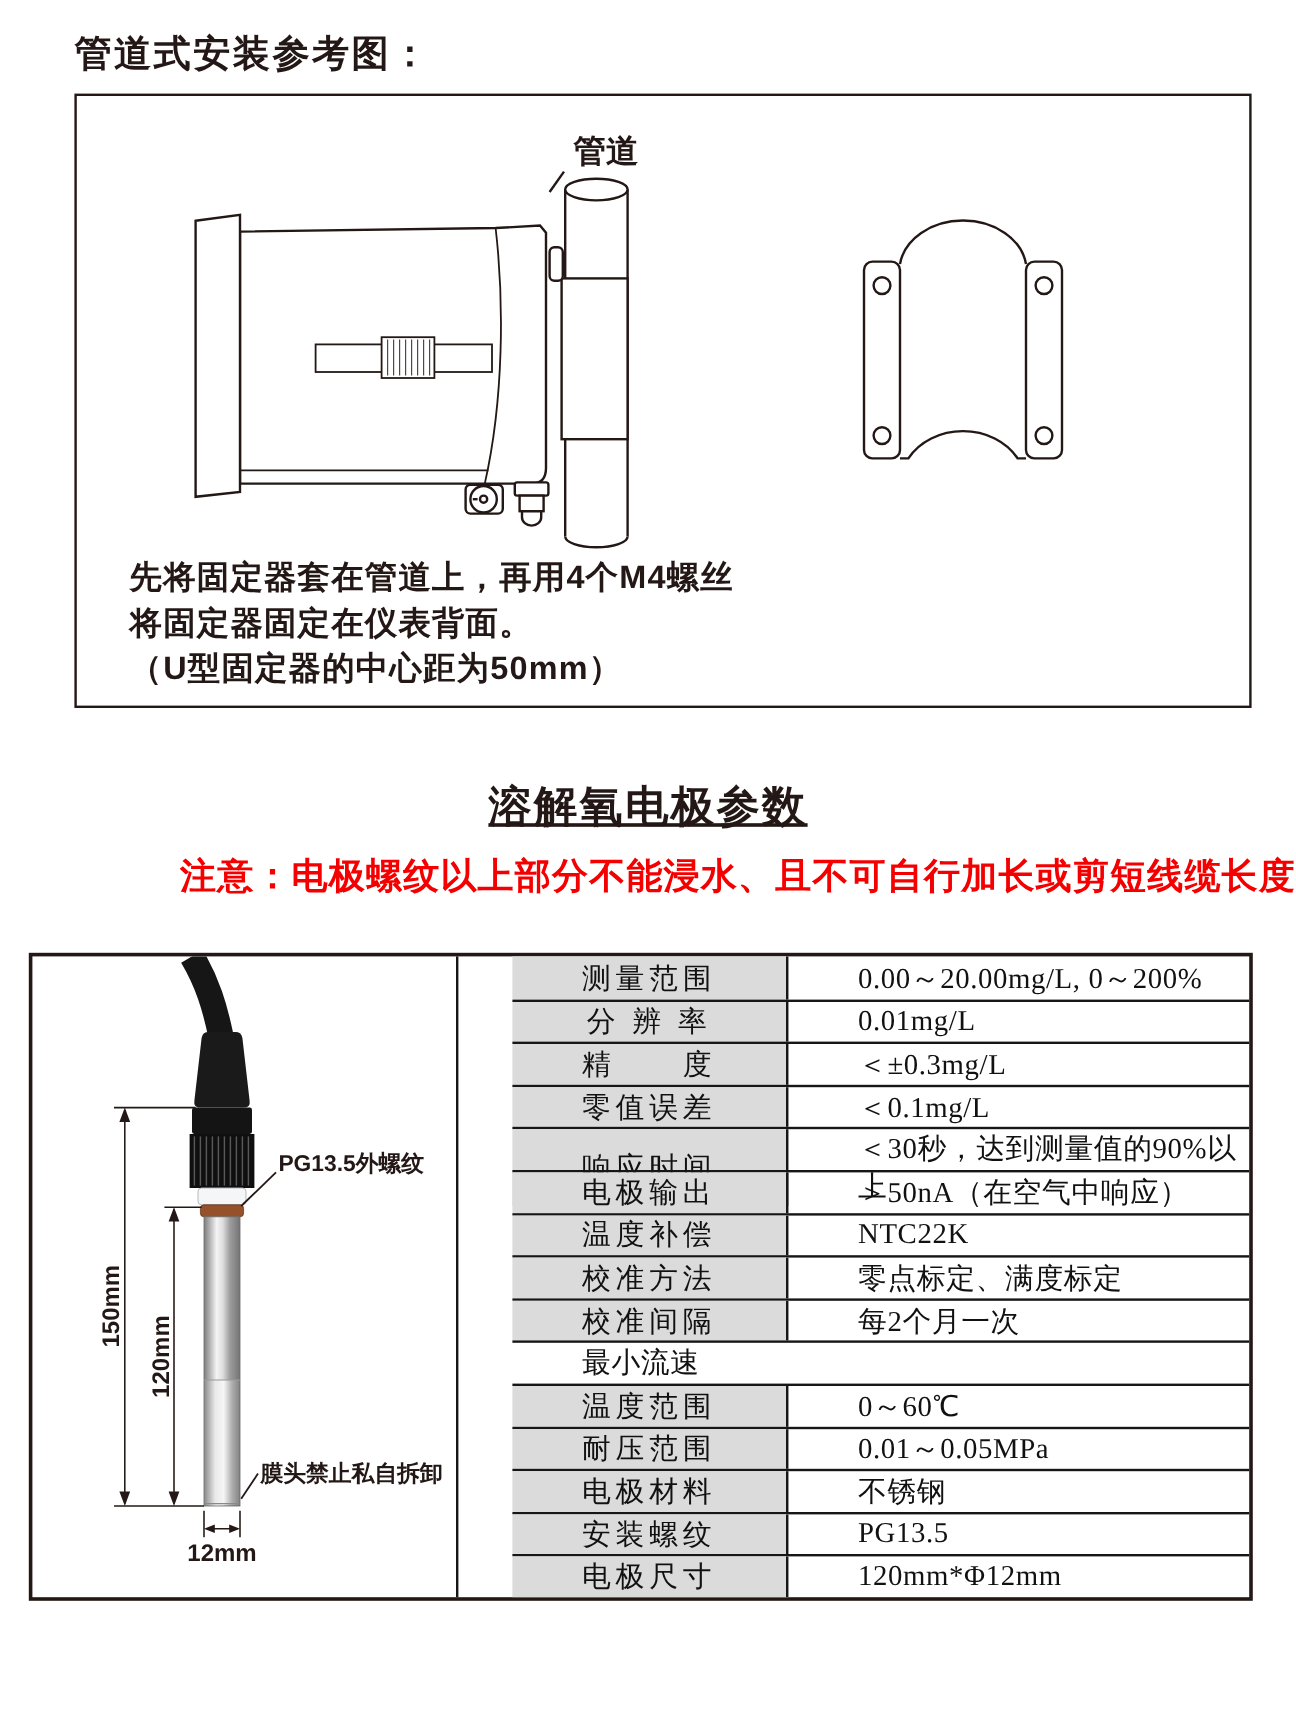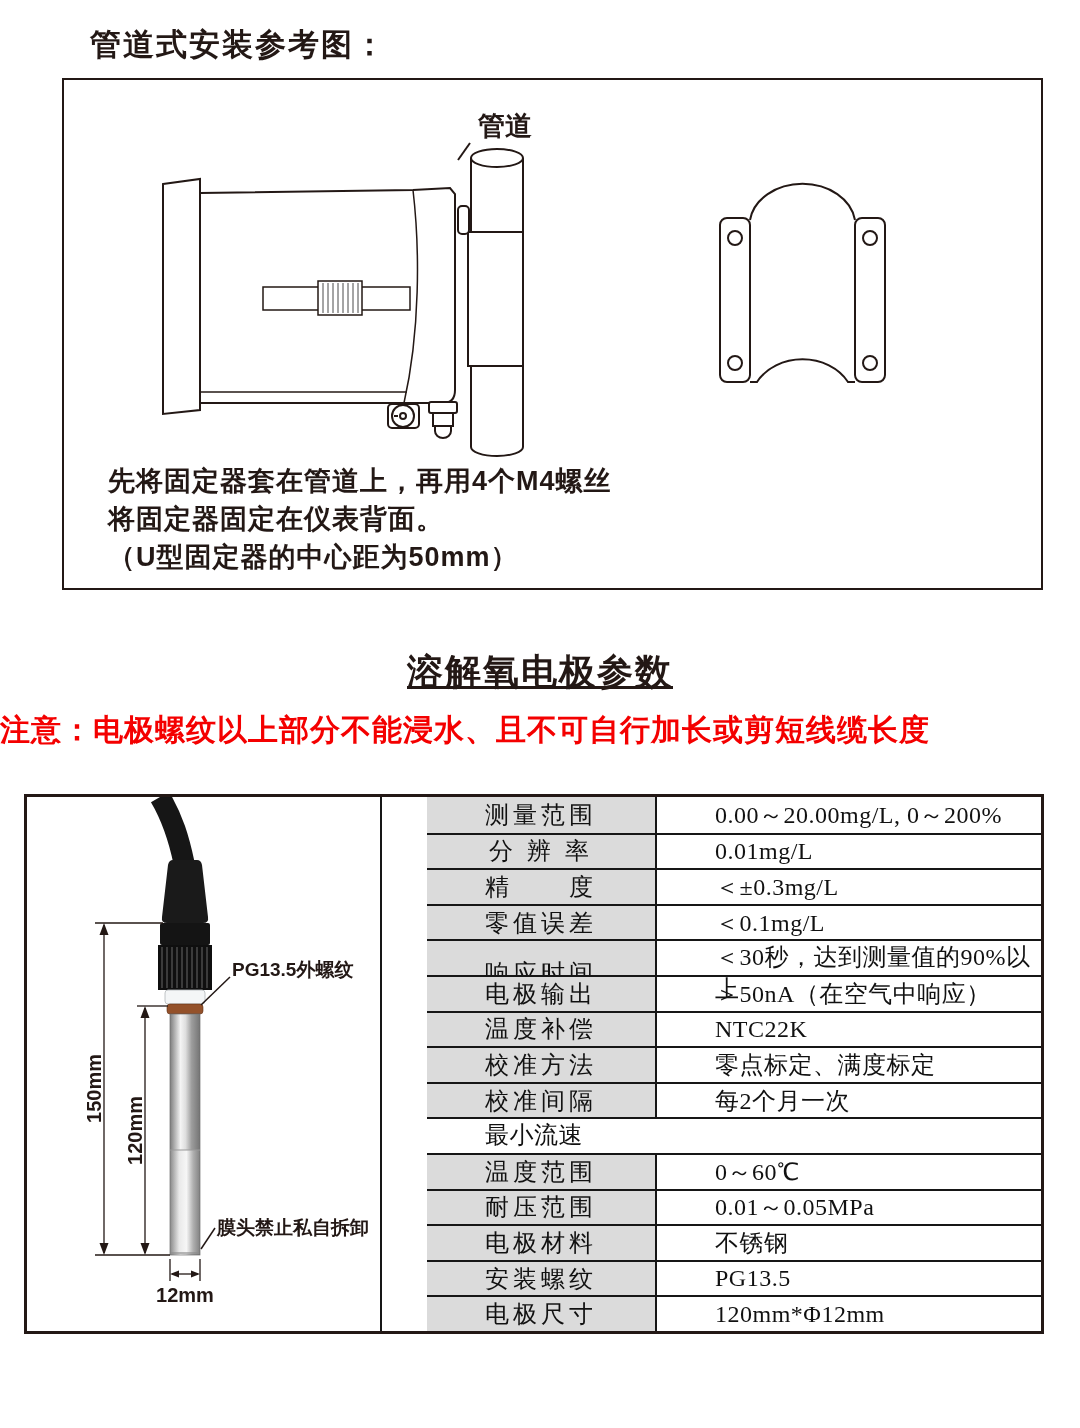--- a/index.html
+++ b/index.html
@@ -1,28 +1,28 @@
 <!DOCTYPE html>
 <html><head>
 <meta charset="utf-8">
 <style>
   html,body{margin:0;padding:0;background:#ffffff;}
   body{width:1080px;height:1428px;position:relative;overflow:hidden;
        font-family:"Liberation Sans",sans-serif;color:#231815;}
   .abs{position:absolute;}
   
-  .page-title{left:62px;top:24px;font-size:31px;font-weight:600;letter-spacing:2px;margin-left:28px;}
+  .page-title{left:62px;top:24px;font-size:31px;font-weight:600;letter-spacing:2px;}
   .box1{left:62px;top:78px;width:977px;height:508px;border:2px solid #231815;}
   .box1 svg{position:absolute;left:0;top:0;}
   .pipe-label{left:396px;top:28px;width:90px;text-align:center;font-size:27px;font-weight:700;}
   .fixture-label{left:650px;top:324px;width:185px;text-align:center;font-size:27px;font-weight:700;}
   .instructions{left:44px;top:382px;font-size:27px;font-weight:700;line-height:38px;letter-spacing:1px;}
   
   .section-title{left:0;top:648px;width:1080px;text-align:center;font-size:36px;font-weight:700;letter-spacing:2px;text-decoration:underline;}
-  .warning{left:0;top:710px;width:1080px;text-align:left;font-size:30px;font-weight:700;letter-spacing:1px;}
+  .warning{left:0;top:710px;width:1080px;text-align:right;font-size:30px;font-weight:700;letter-spacing:1px;}
   
   .box2{left:24px;top:794px;width:1020px;height:540px;border:3px solid #231815;box-sizing:border-box;}
   .probe-panel{left:0;top:0;width:353px;height:534px;}
   .dim-label{font-size:20px;font-weight:700;white-space:nowrap;}
   .rot{transform:rotate(-90deg);transform-origin:center;}
   .callout{font-size:19px;font-weight:700;white-space:nowrap;}
   
   .ptable{left:353px;top:0;width:661px;height:534px;display:grid;
           grid-template-rows:repeat(15,1fr);border-left:2px solid #161616;box-sizing:border-box;}
   .trow{display:grid;grid-template-columns:230px 1fr;border-top:2px solid #161616;min-height:0;margin-left:45px;}

